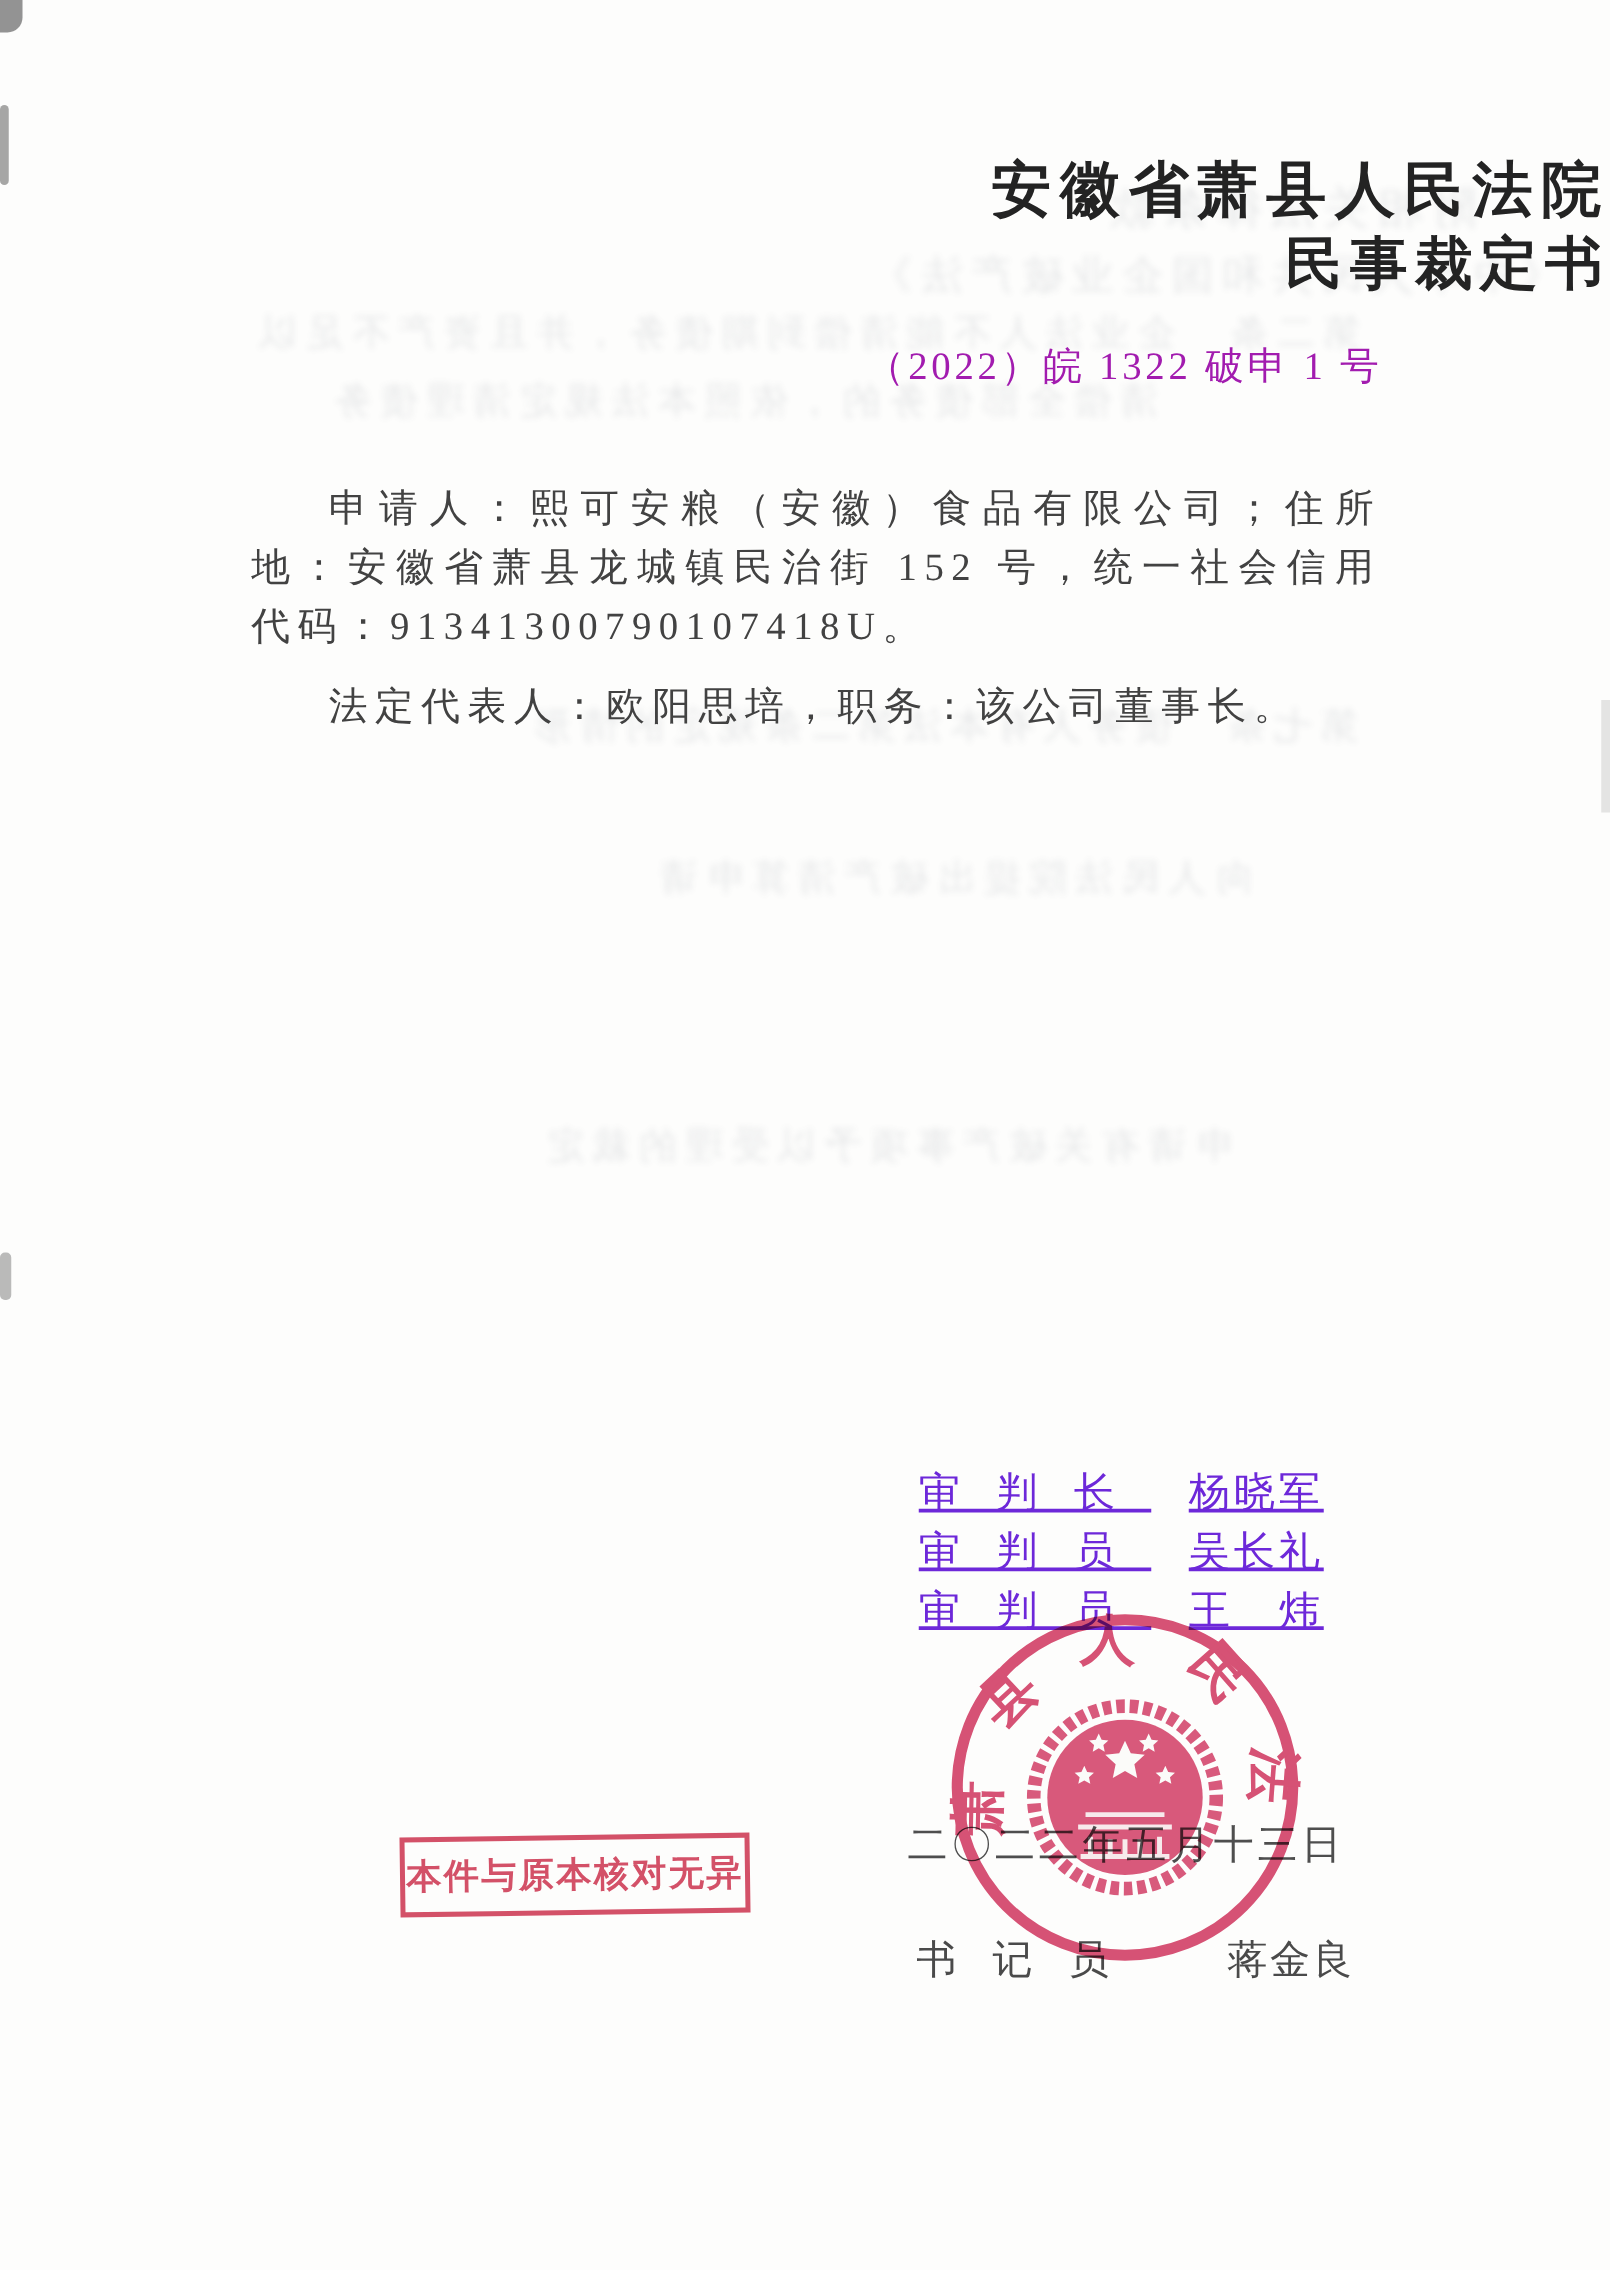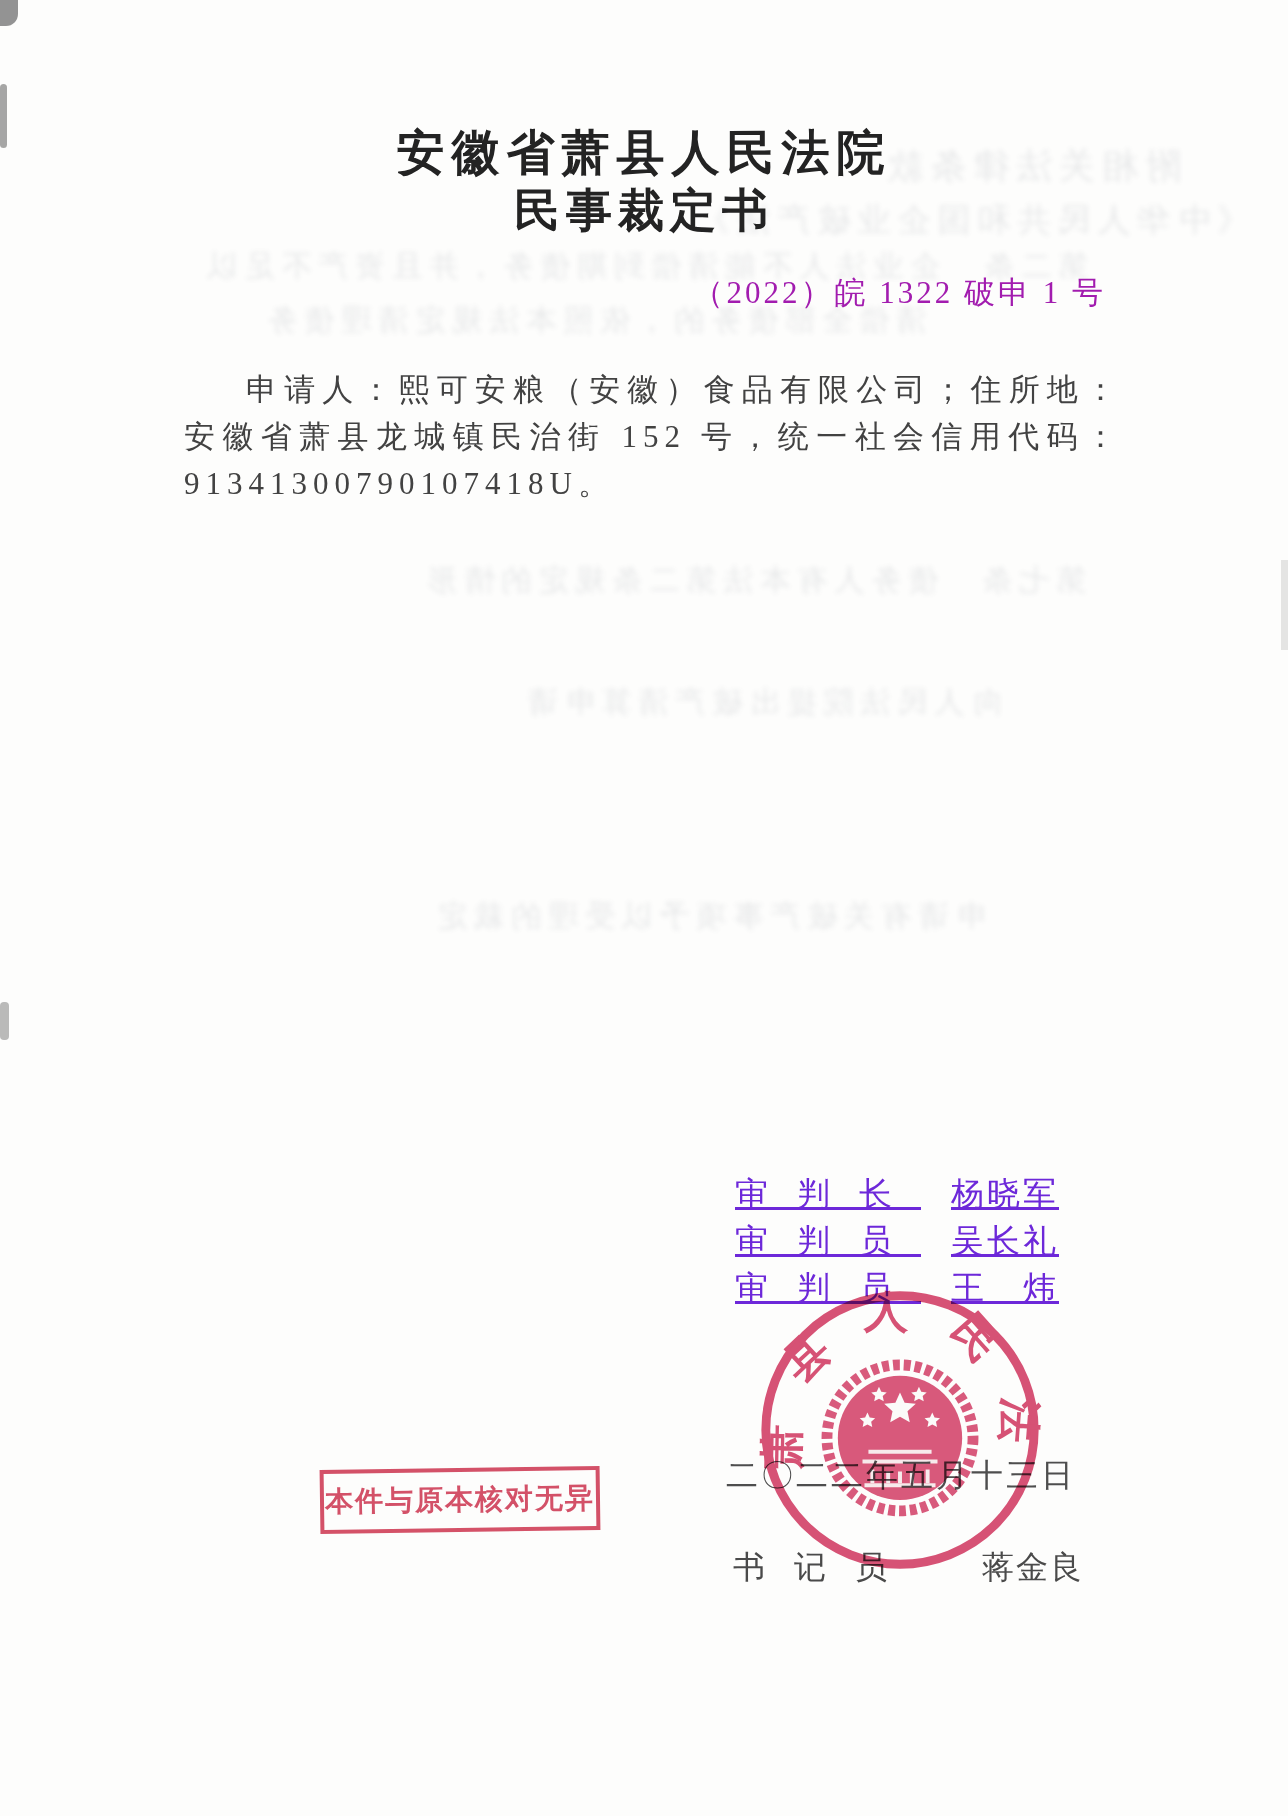--- a/index.html
+++ b/index.html
@@ -3,37 +3,37 @@
 <meta charset="utf-8">
 <style>
   html,body{margin:0;padding:0;background:#e8e8e8;}
   .page{
     position:relative;width:1288px;height:1816px;margin:0 auto;
     background:#fdfdfc;overflow:hidden;
     font-family:"Liberation Serif","DejaVu Serif",serif;color:#454545;
   }
   
   .title-block{
-    position:absolute;top:124px;left:0;width:100%;text-align:center;
+    position:absolute;top:124px;left:0;width:100%;text-align:right;
     font-family:"Liberation Sans","DejaVu Sans",sans-serif;font-weight:700;
     color:#232323;
   }
   .title-line1{font-size:48px;line-height:58px;letter-spacing:7px;}
   .title-line2{font-size:46px;line-height:56px;letter-spacing:6px;}
   .case-number{
     position:absolute;top:272px;right:182px;
     font-size:31px;letter-spacing:3px;color:#a21caf;white-space:nowrap;
   }
   
   .body-text{
     position:absolute;top:366px;left:184px;width:938px;
     font-size:31px;line-height:47px;letter-spacing:6px;
     text-align:justify;color:#424242;
   }
-  .body-text p{margin:0;text-indent:2em;}
+  .body-text p{margin:17px;text-indent:2em;}
   
   .sig-block{position:absolute;top:1172px;left:735px;z-index:1;}
   .sig-row{display:flex;height:47px;font-size:33px;color:#6d28d9;white-space:nowrap;text-decoration:underline;}
   .sig-role{letter-spacing:29px;}
   .sig-name{margin-left:30px;letter-spacing:3px;}
   .date-line{
     position:absolute;top:1454px;left:726px;z-index:1;
     font-size:32px;letter-spacing:3px;color:#4e4e4e;white-space:nowrap;
   }
   .clerk-row{
@@ -88,20 +88,21 @@
 
   <div class="title-block">
     <div class="title-line1">安徽省萧县人民法院</div>
     <div class="title-line2">民事裁定书</div>
   </div>
 
   <div class="case-number">（2022）皖 1322 破申 1 号</div>
 
   <div class="body-text">
     <p>申请人：熙可安粮（安徽）食品有限公司；住所地：安徽省萧县龙城镇民治街 152 号，统一社会信用代码：91341300790107418U。</p>
+    <p>法定代表人：欧阳思培，职务：该公司董事长。</p>
   </div>
 
   <div class="sig-block">
     <div class="sig-row">
       <span class="sig-role">审判长</span>
       <span class="sig-name">杨晓军</span>
     </div>
     <div class="sig-row">
       <span class="sig-role">审判员</span>
       <span class="sig-name">吴长礼</span>

